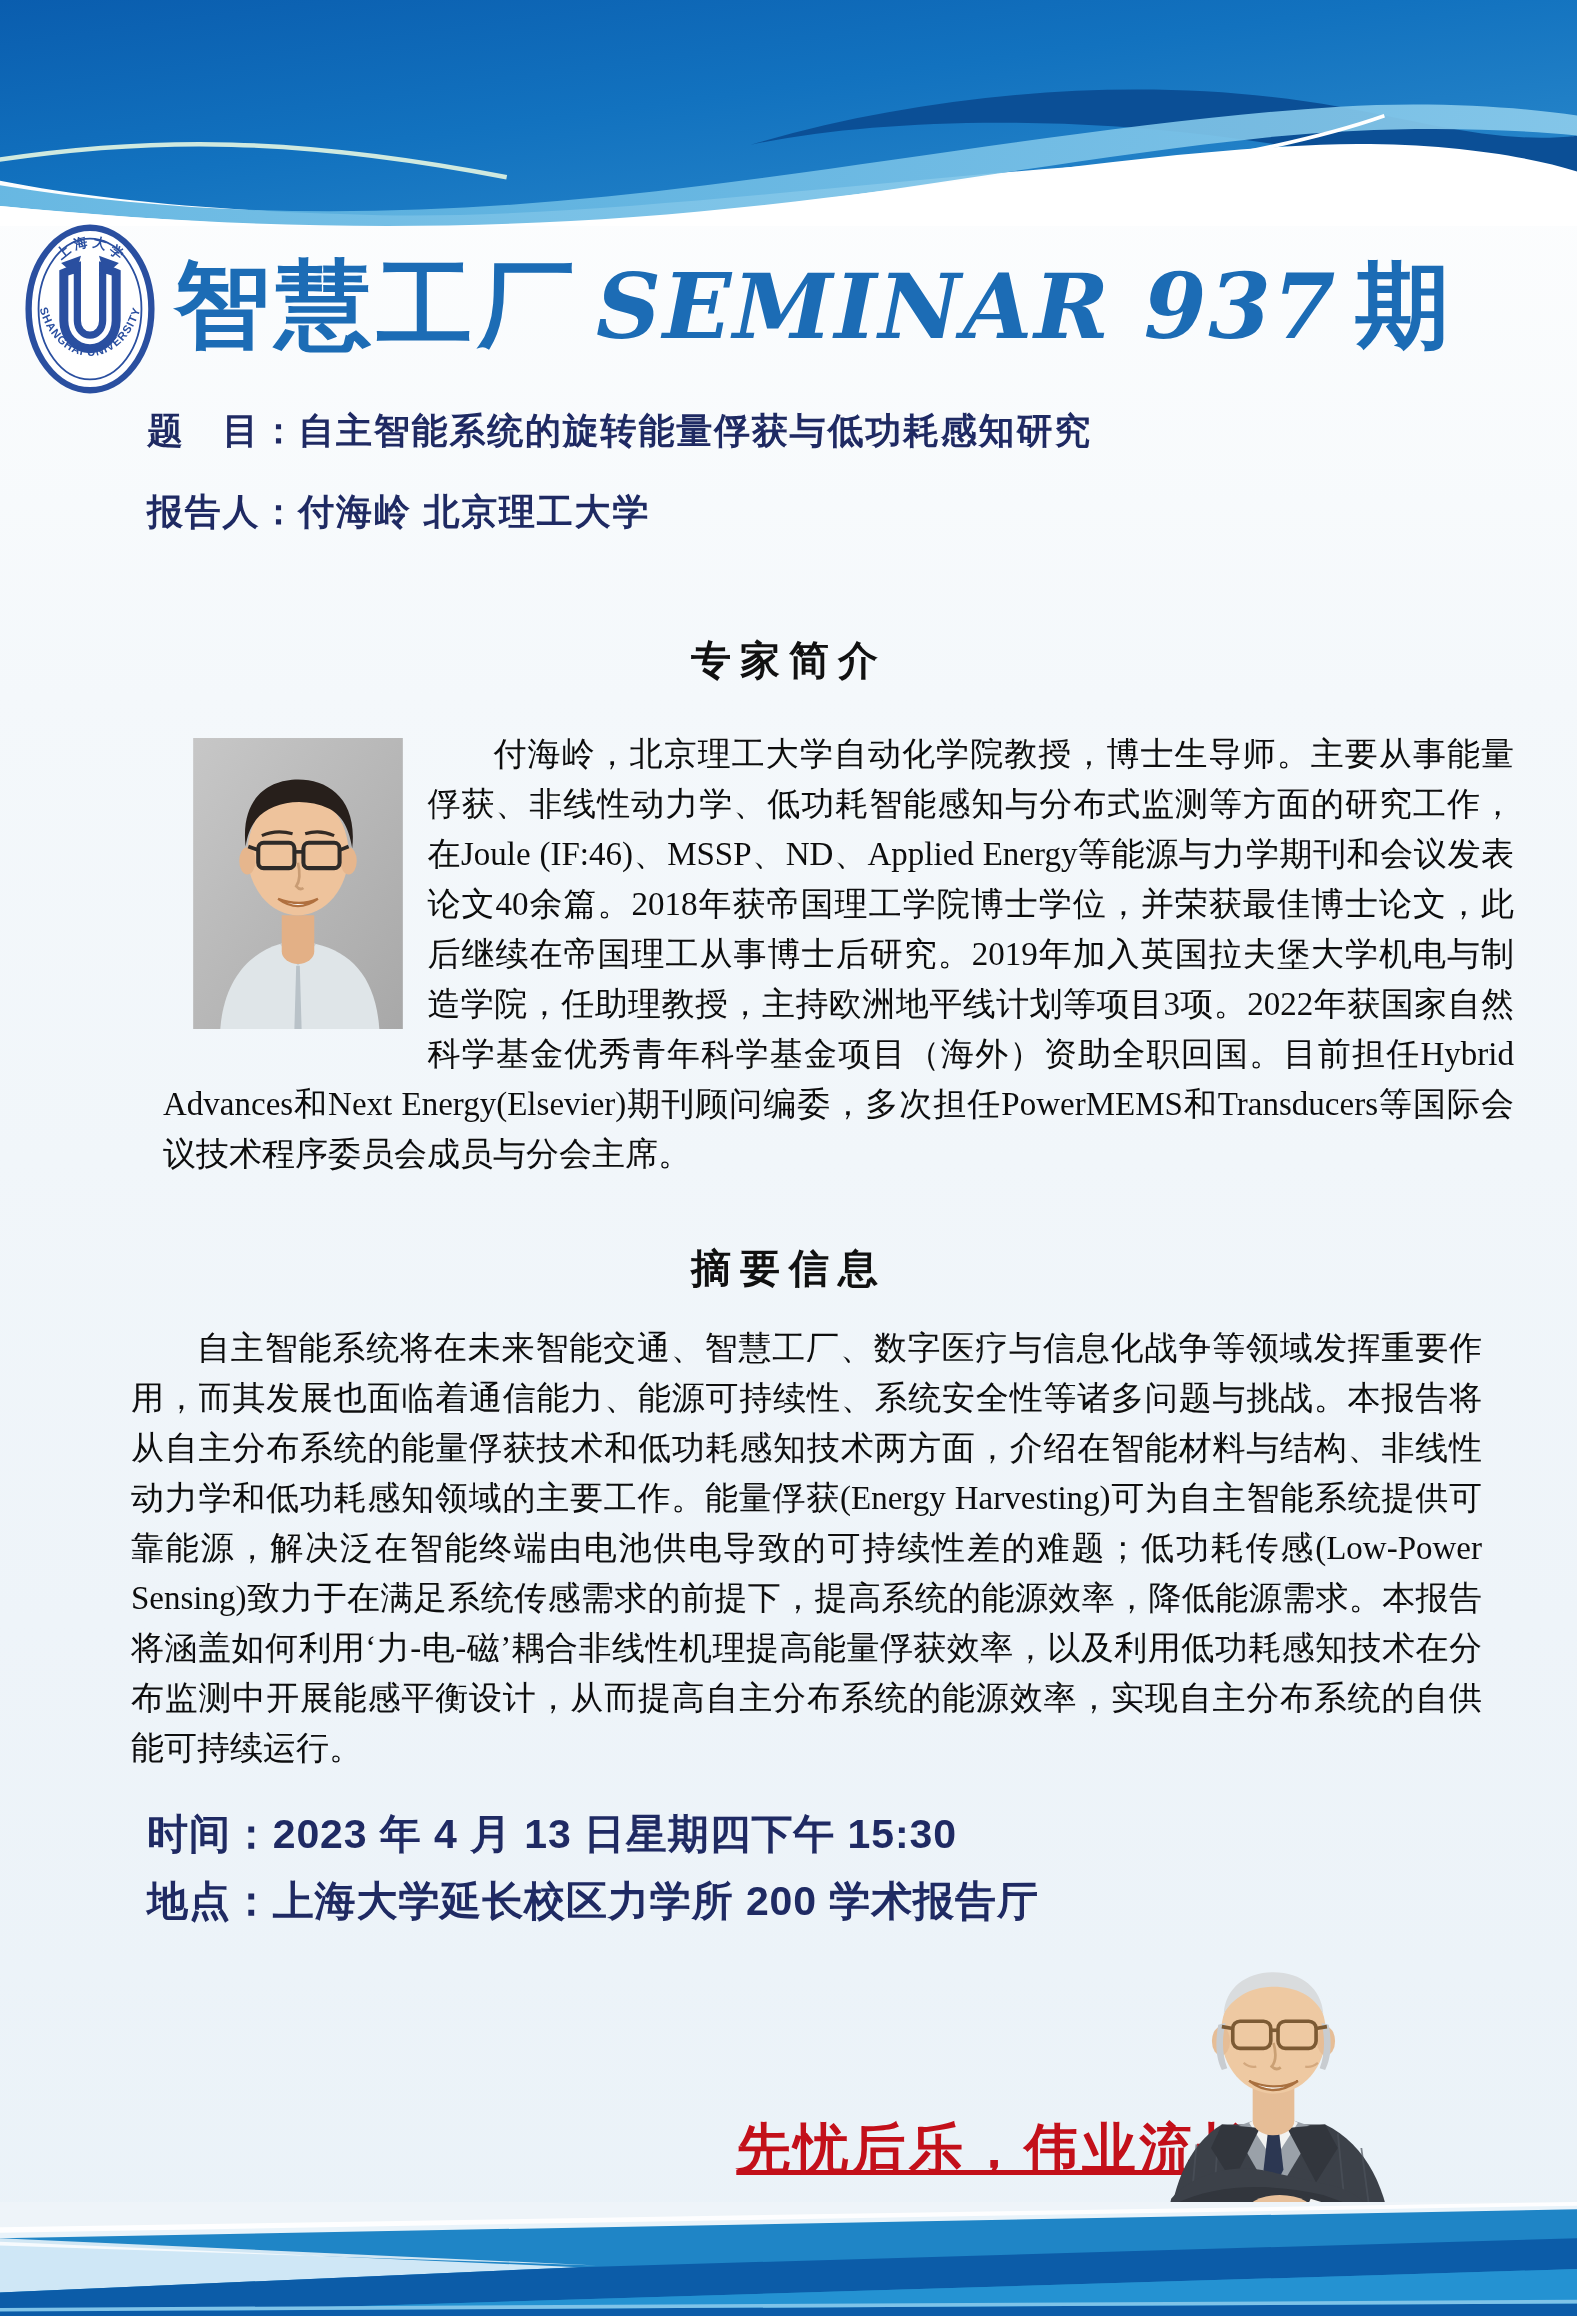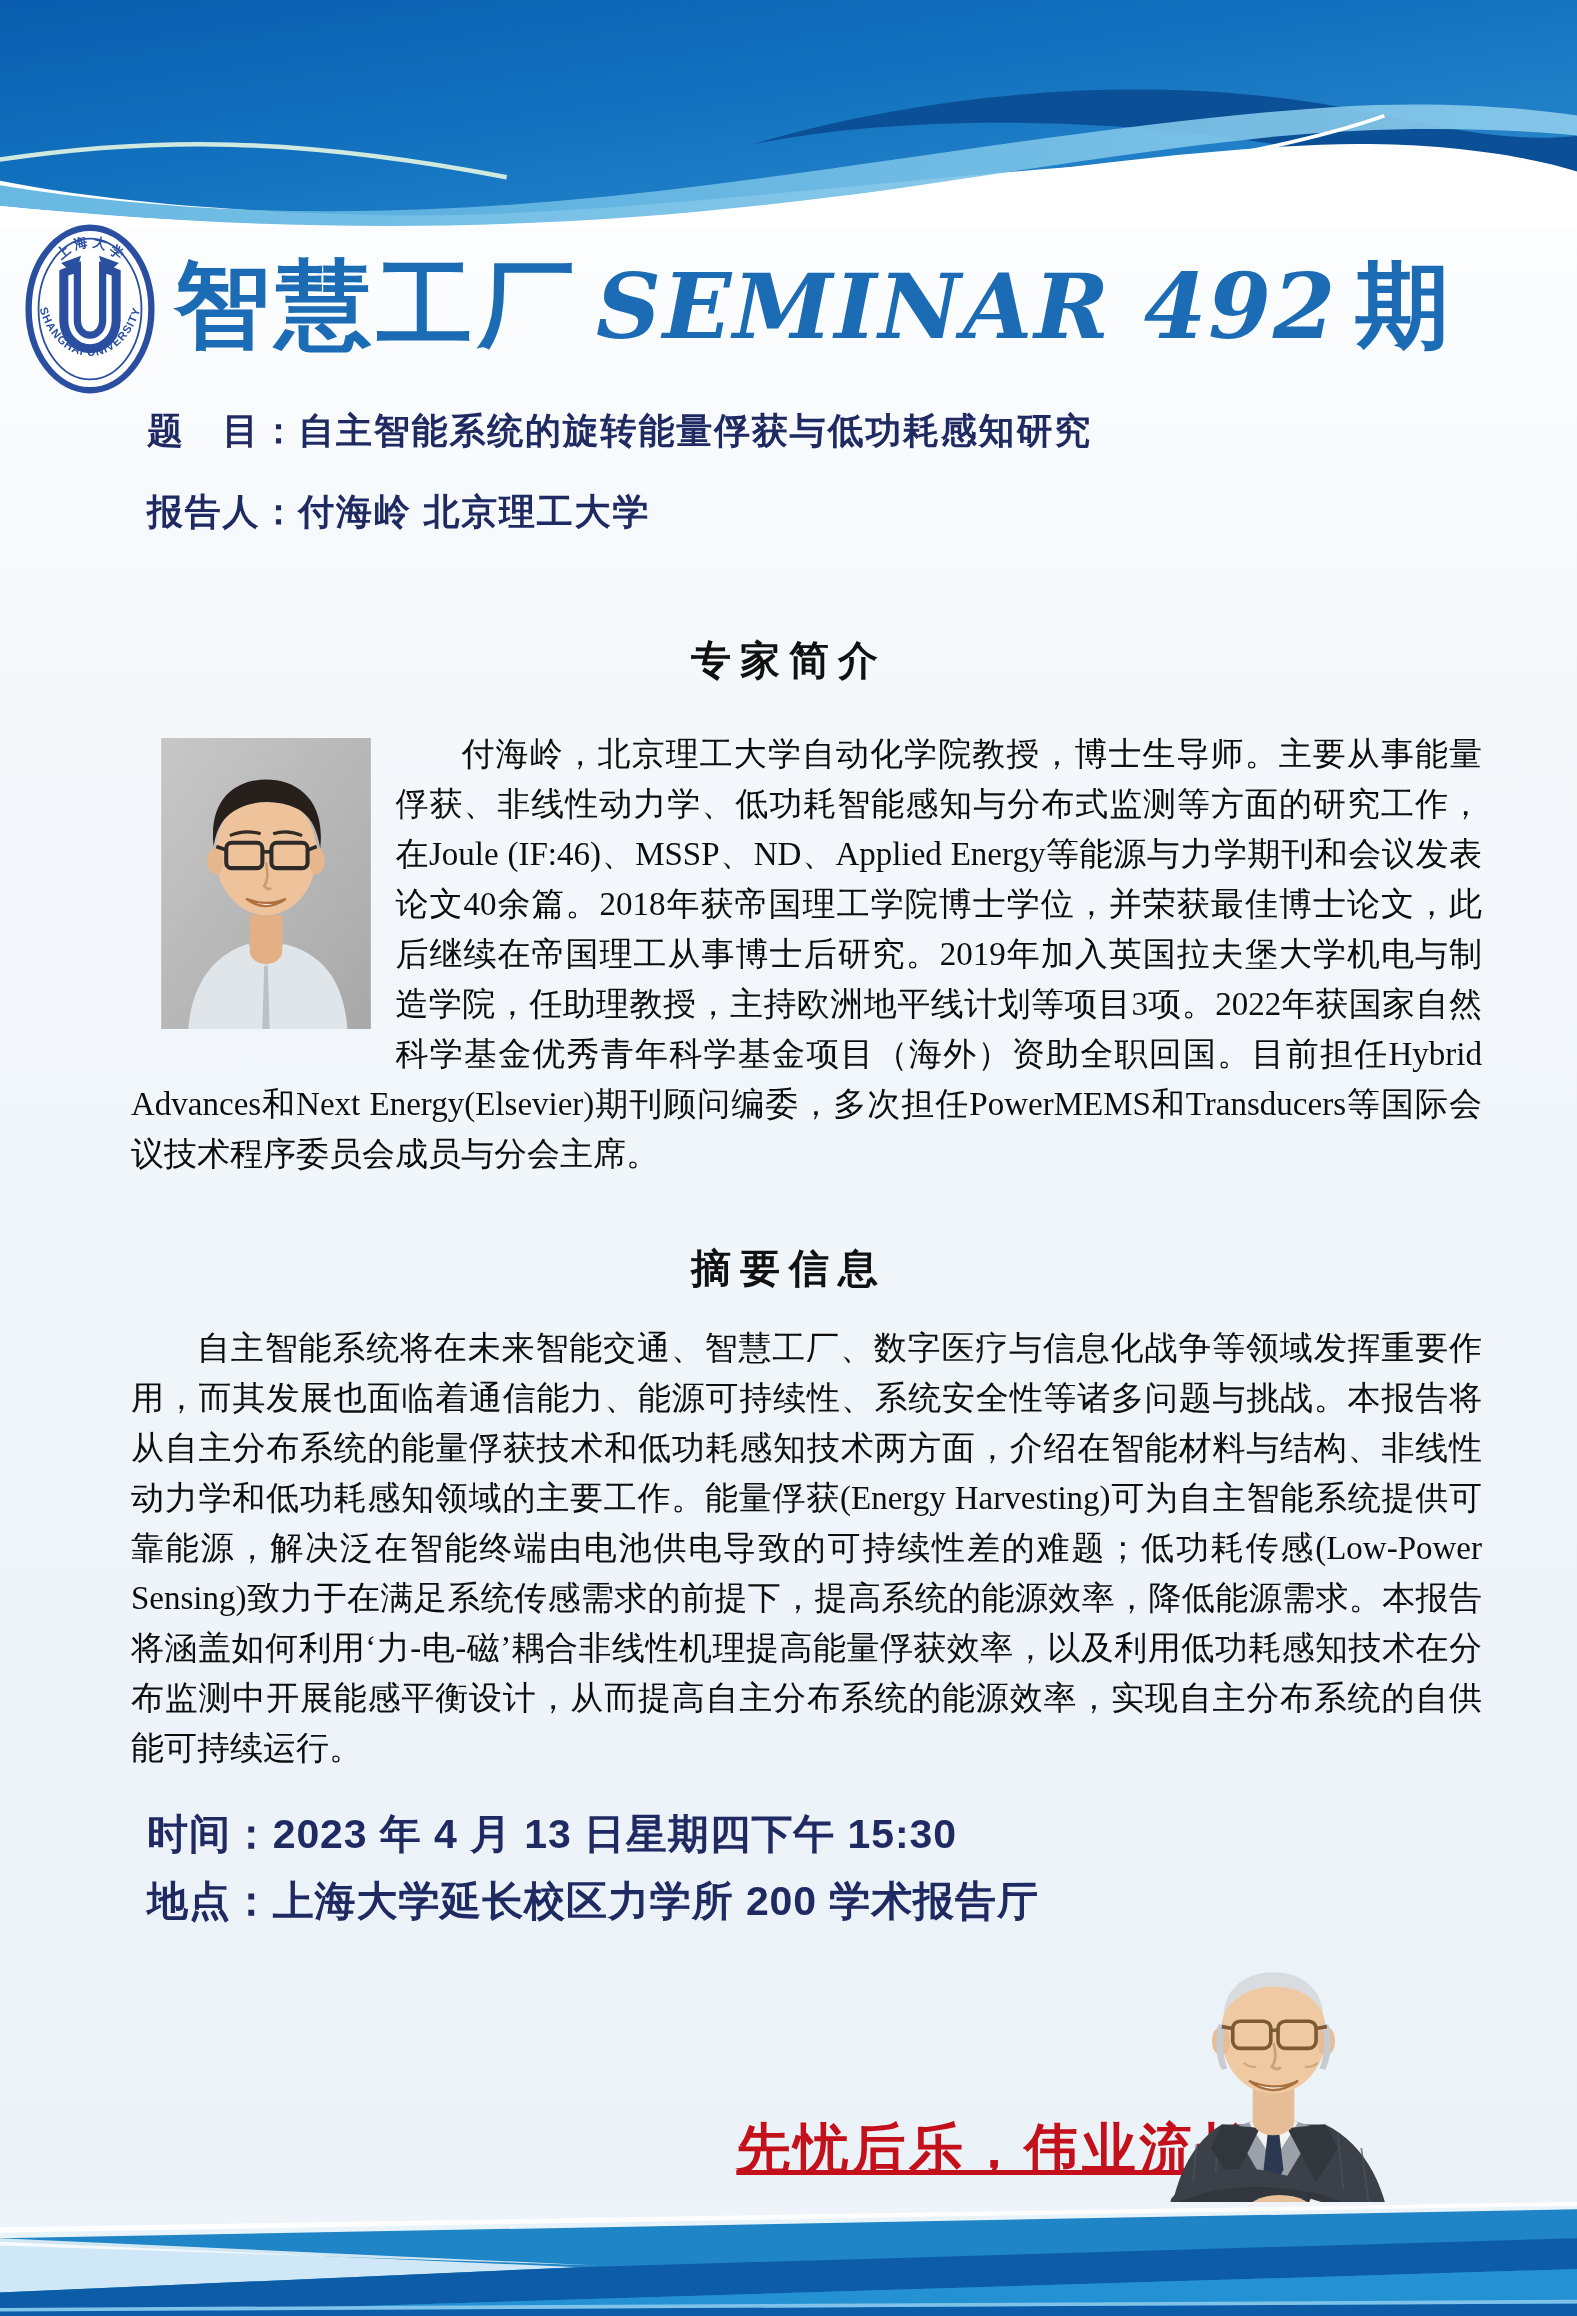--- a/index.html
+++ b/index.html
@@ -30,21 +30,21 @@
 
   
   .section-header{left:0;width:1578px;text-align:center;color:#111;
     font-family:"Liberation Serif",serif;font-weight:bold;font-size:40px;letter-spacing:9px;}
   #bio-header{top:633px;}
   #abs-header{top:1241px;}
 
   
   .body-block{left:131px;width:1351px;font-size:33px;line-height:50px;color:#0d0d0d;
     text-align:justify;font-family:"Liberation Serif",serif;}
-  #bio-block{top:729px;}
+  #bio-block{top:729px;margin-left:32px;}
   #abs-block{top:1323px;}
   .body-block p{margin:0;text-indent:2em;}
   #speaker-photo{float:left;width:210px;height:291px;margin:9px 24.4px 5.4px 30px;}
   #speaker-photo svg{display:block;width:100%;height:100%;}
 
   
   .logi-line{left:147px;width:1266px;font-family:Liberation Sans, sans-serif;font-weight:bold;
     color:#1f2a63;font-size:41px;letter-spacing:0.9px;white-space:nowrap;}
   #time-line{top:1807px;}
   #venue-line{top:1874px;}
@@ -111,21 +111,21 @@
     </text>
 
     <path id="botArc" fill="none" d="M14,86 A60,82 0 0 0 130,86"></path>
     <text font-family="Liberation Sans,sans-serif" font-size="12.5" font-weight="bold" fill="#2a4fa0" letter-spacing="1">
       <textPath href="#botArc" startOffset="50%" text-anchor="middle">SHANGHAI UNIVERSITY</textPath>
     </text>
   </svg>
 
   <div id="title-line" class="abs">
     <span id="title-zh">智慧工厂</span>
-    <span id="title-en">SEMINAR 492</span>
+    <span id="title-en">SEMINAR 937</span>
     <span id="title-issue">期</span>
   </div>
 
   <div id="topic-line" class="abs meta-line">题　目：自主智能系统的旋转能量俘获与低功耗感知研究</div>
   <div id="speaker-line" class="abs meta-line">报告人：付海岭  北京理工大学</div>
 
   <div id="bio-header" class="abs section-header">专家简介</div>
 
   <div id="bio-block" class="abs body-block">
     <div id="speaker-photo">

